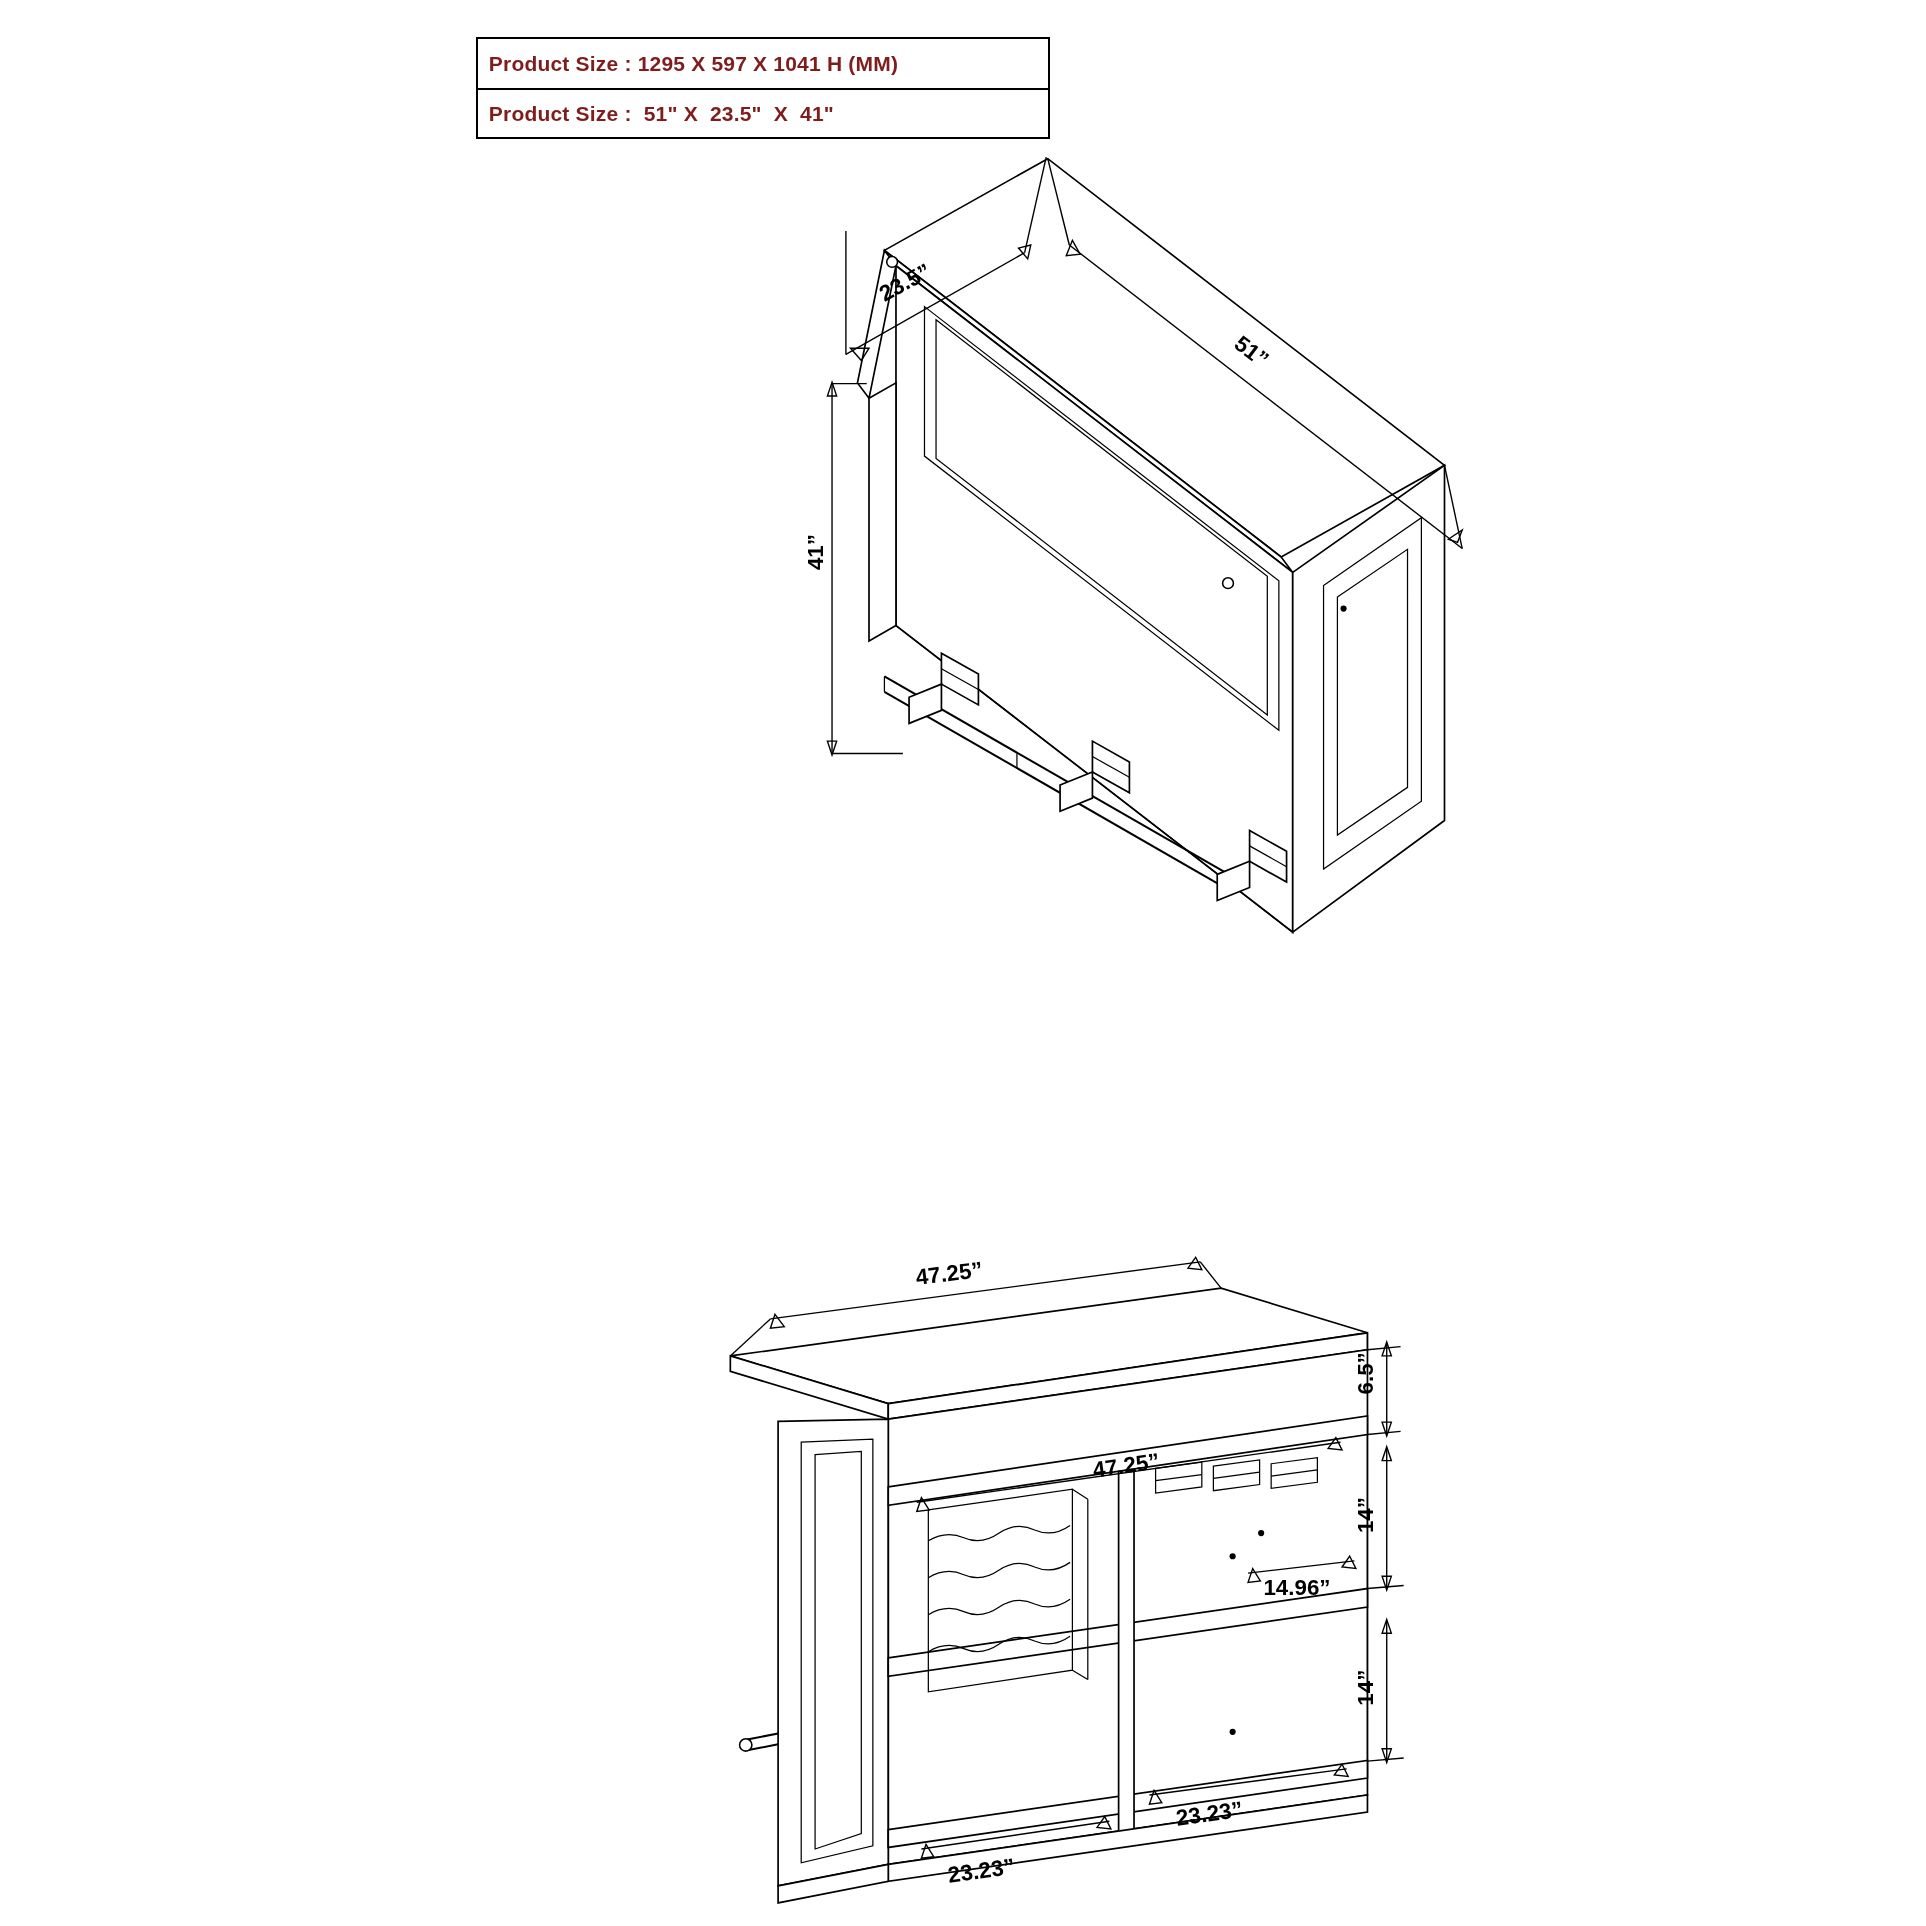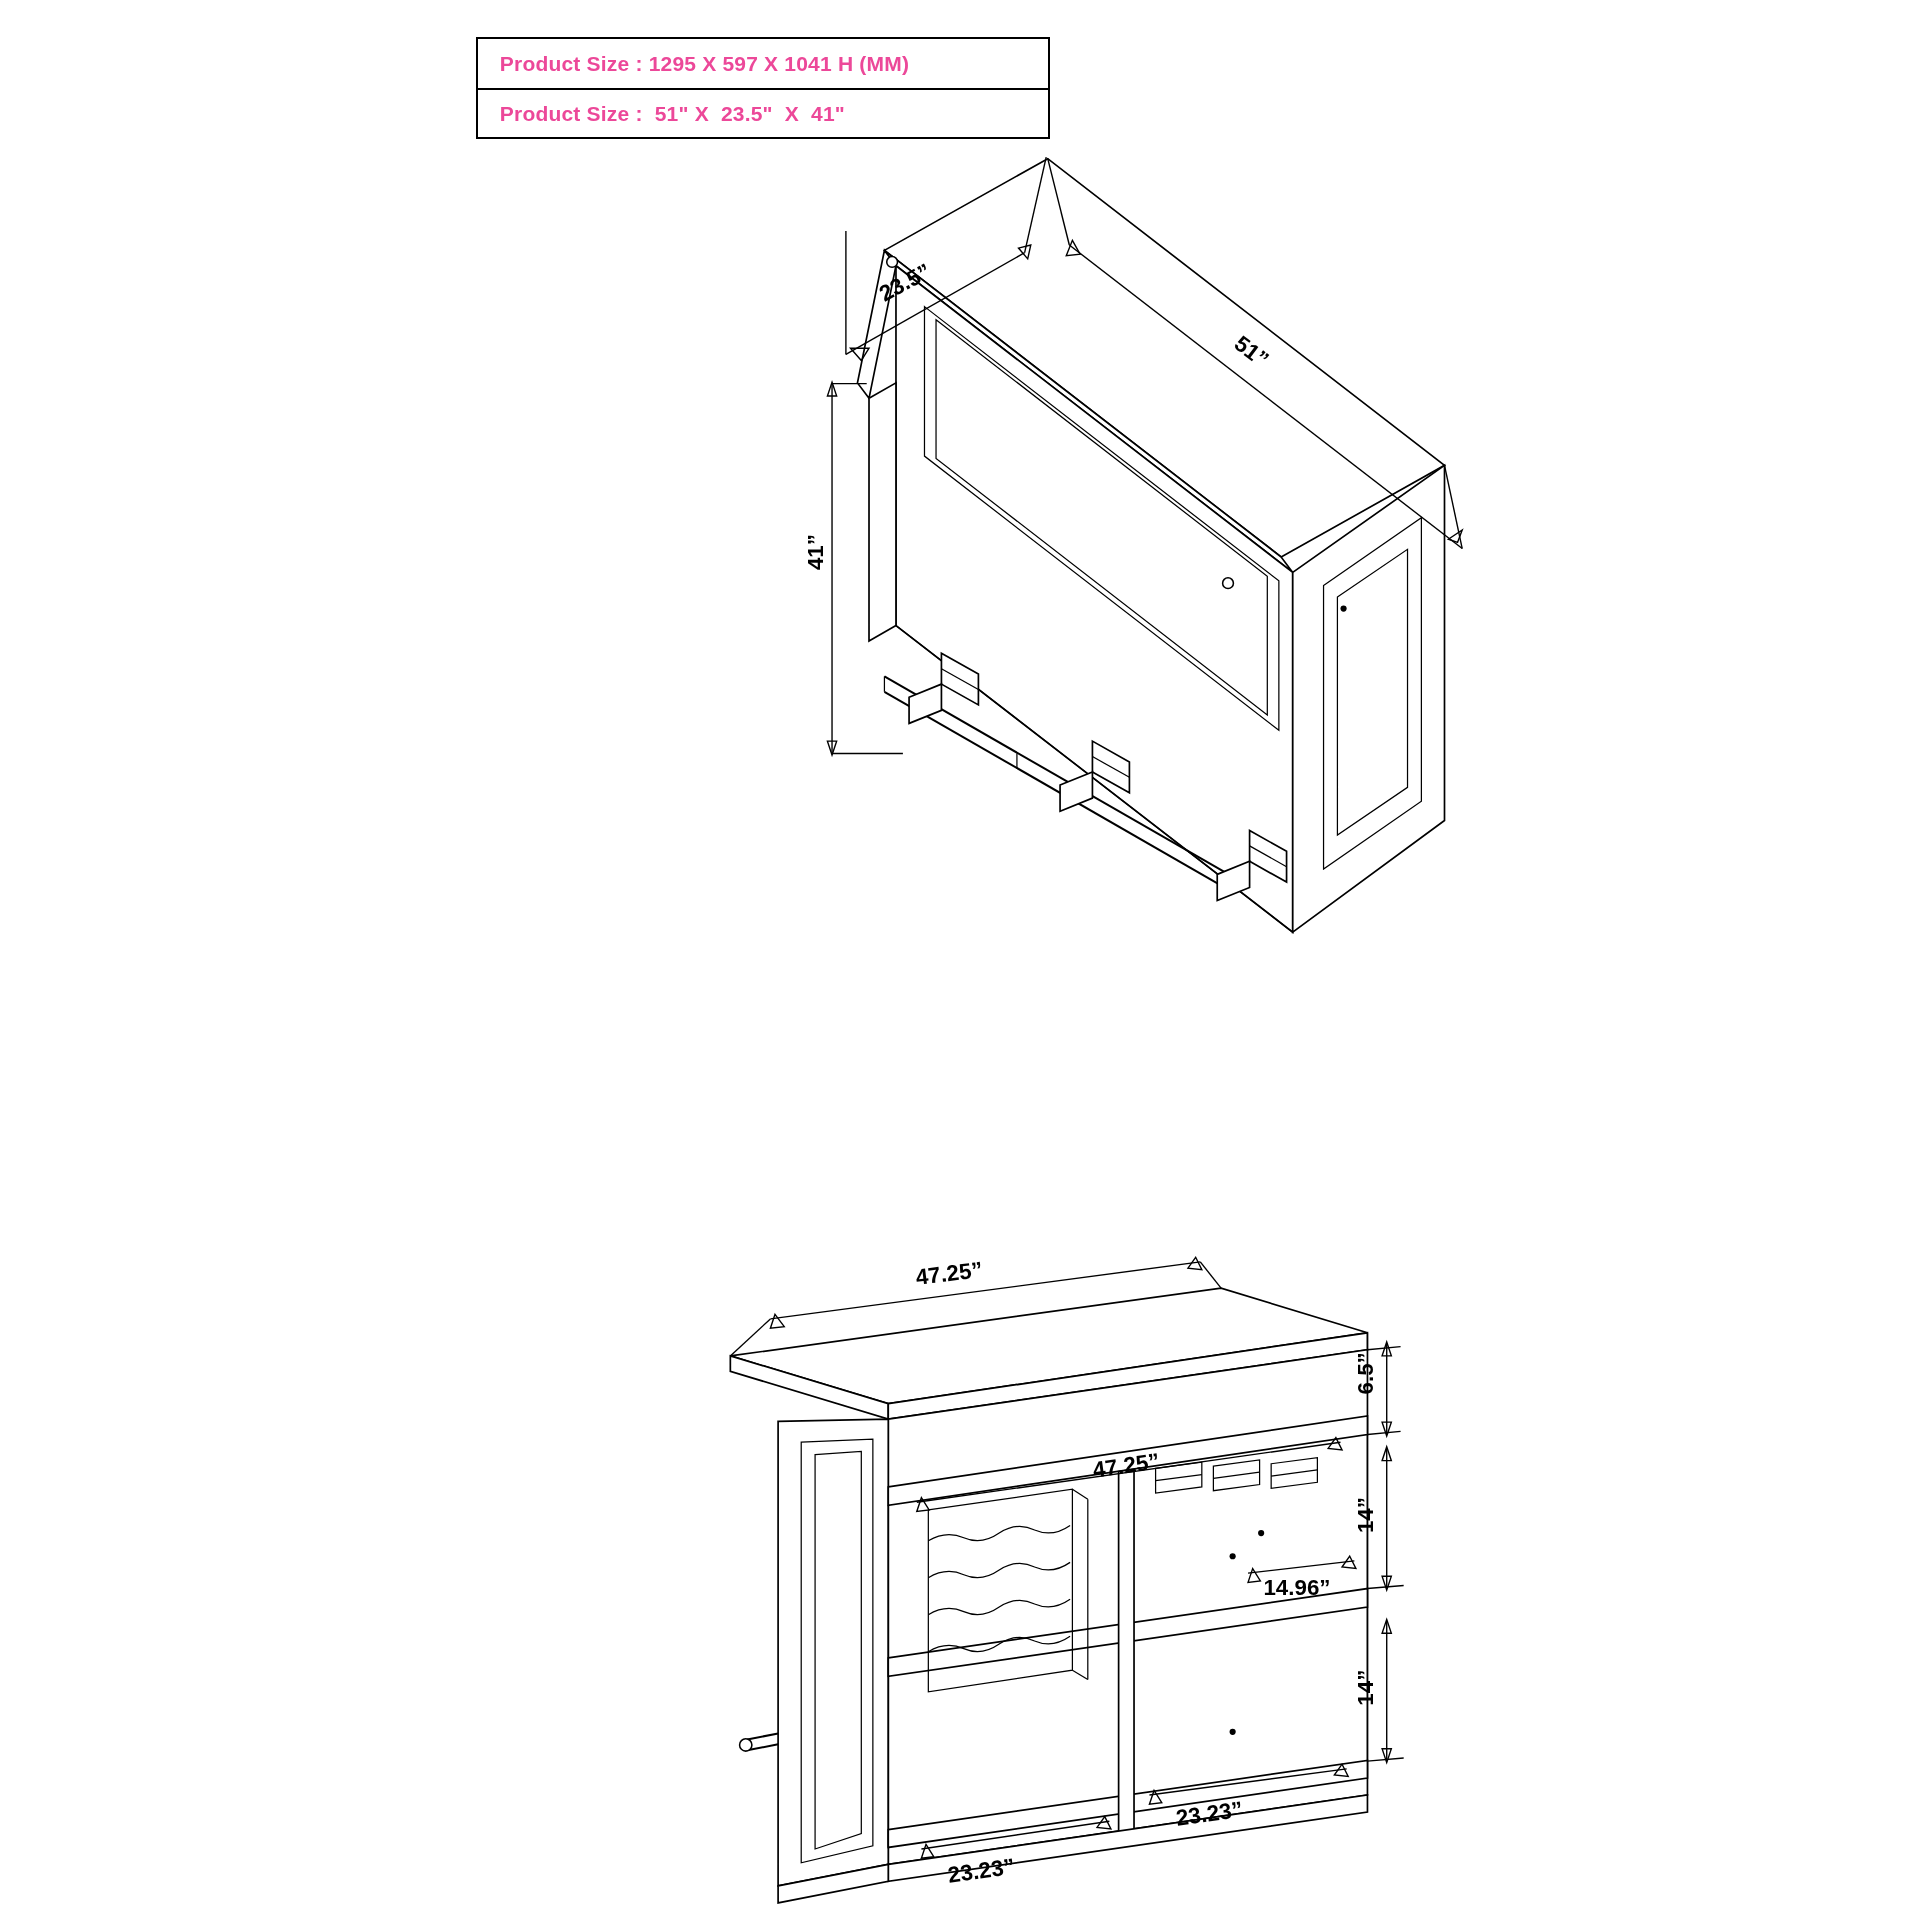--- a/index.html
+++ b/index.html
@@ -32,24 +32,23 @@
     align-items: center;
     box-sizing: border-box;
     padding-left: 10.8px;
   }
   .spec-row + .spec-row {
     border-top: 2.3px solid #000;
   }
   .spec-text {
     font-size: 21px;
     font-weight: bold;
-    color: #ec4899;
+    color: #7f1d1d;
     white-space: pre;
     letter-spacing: 0.2px;
-    margin-left: 11px;
   }
 
   
   #drawing {
     position: absolute;
     left: 0;
     top: 0;
     width: 1926px;
     height: 1926px;
   }

